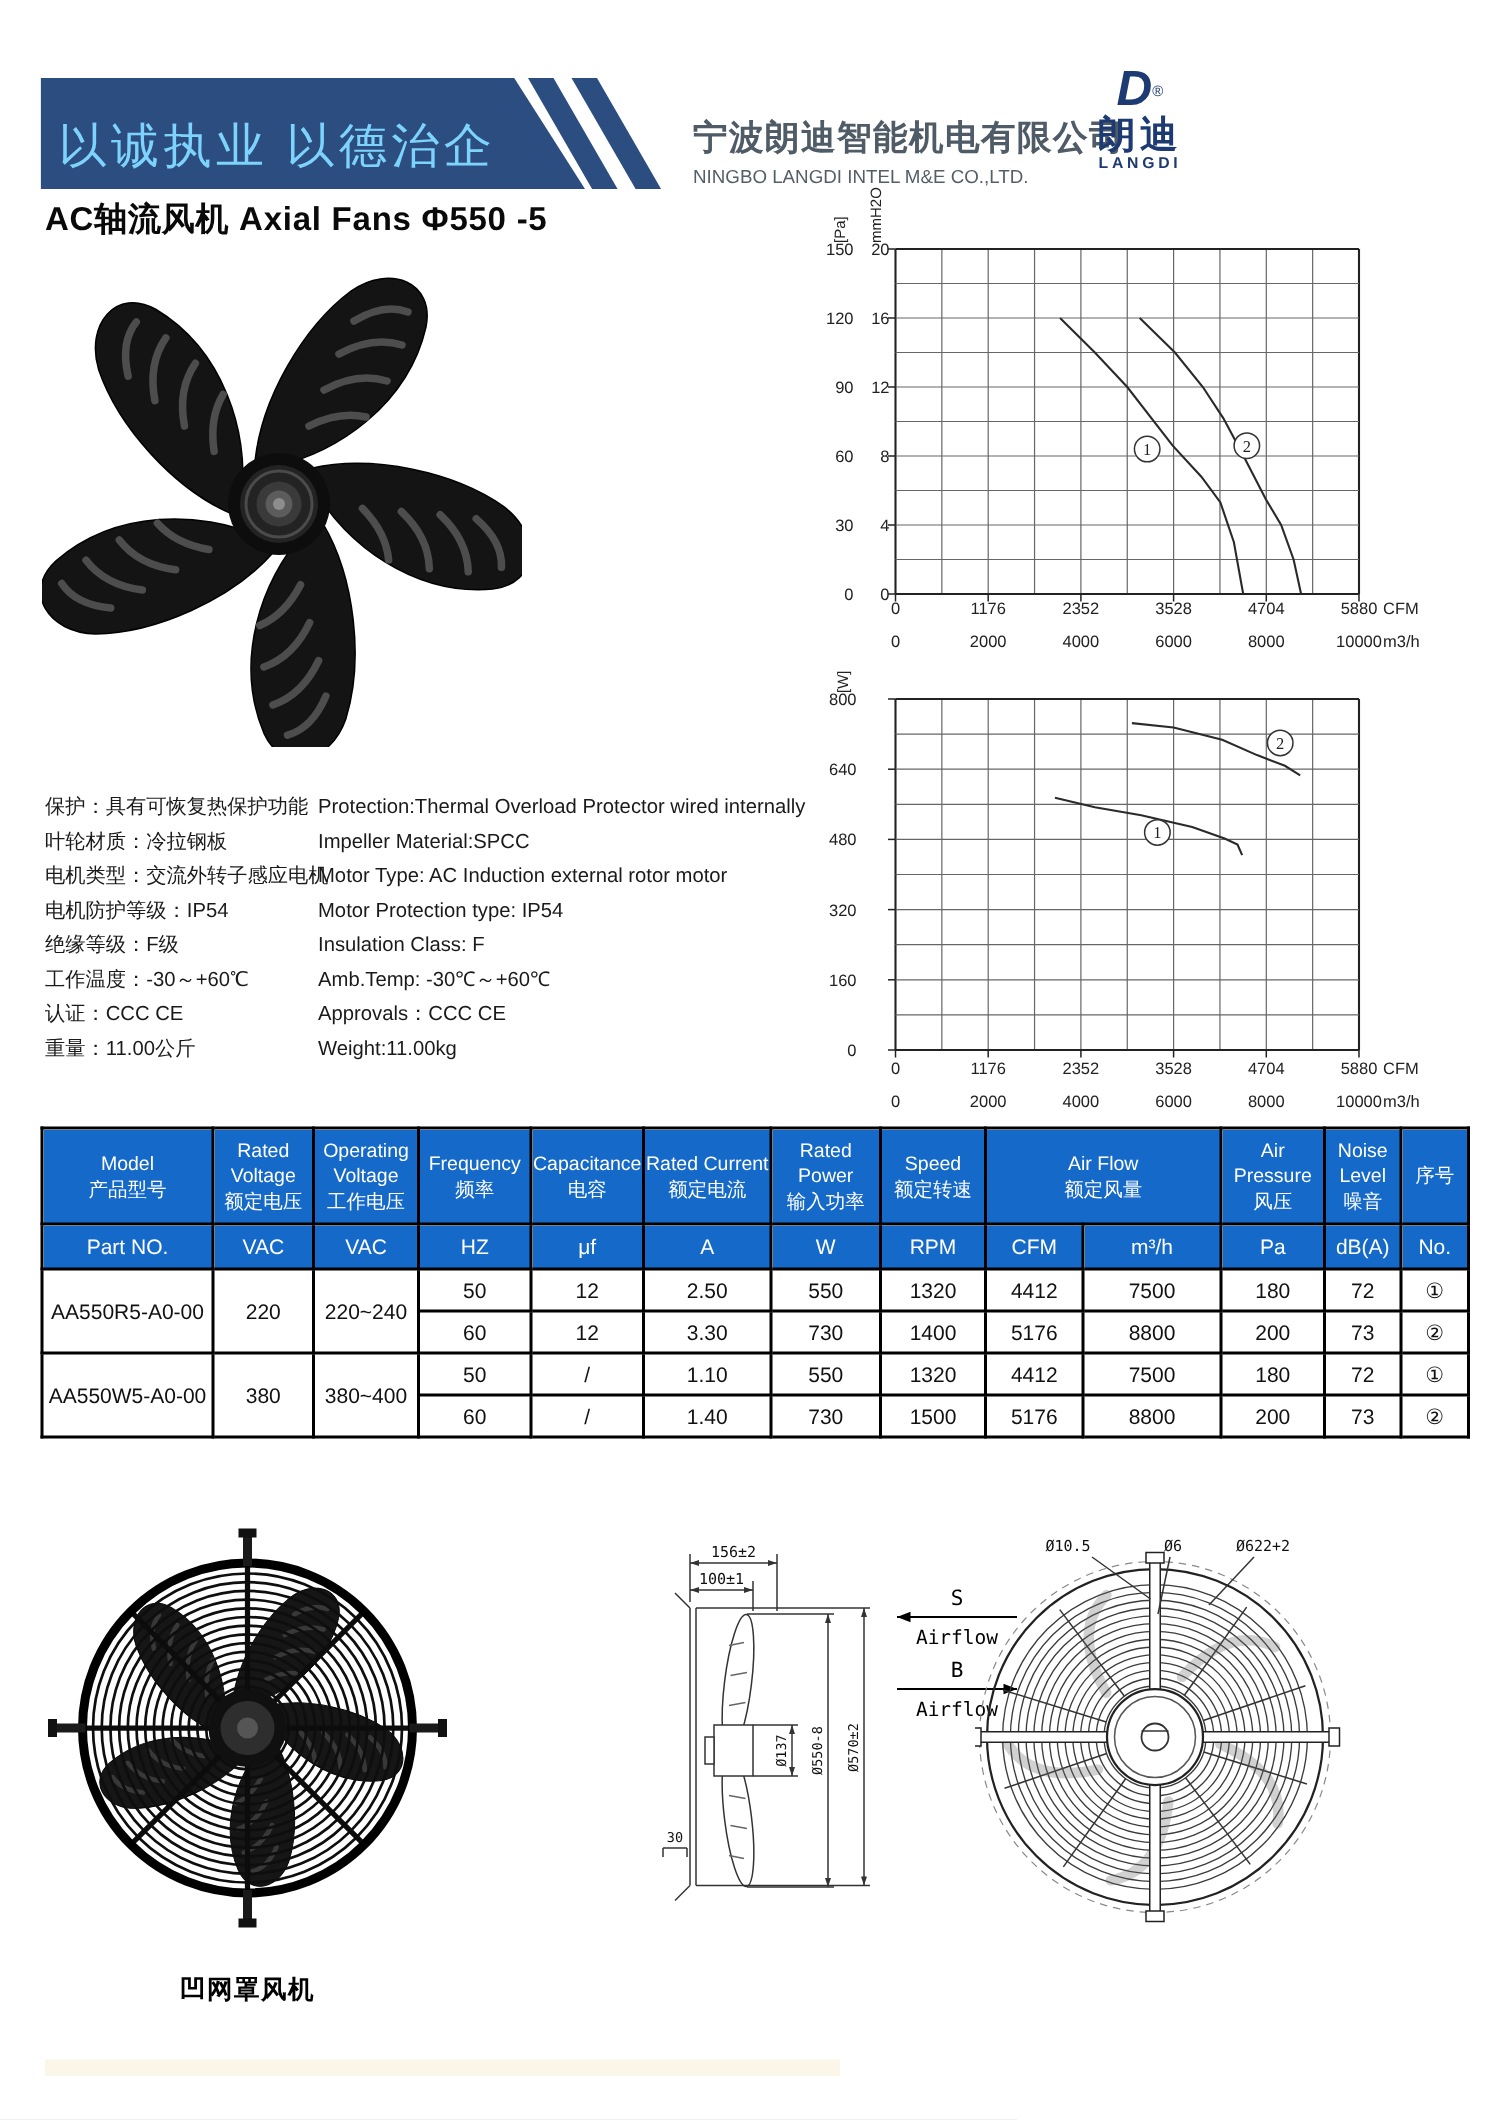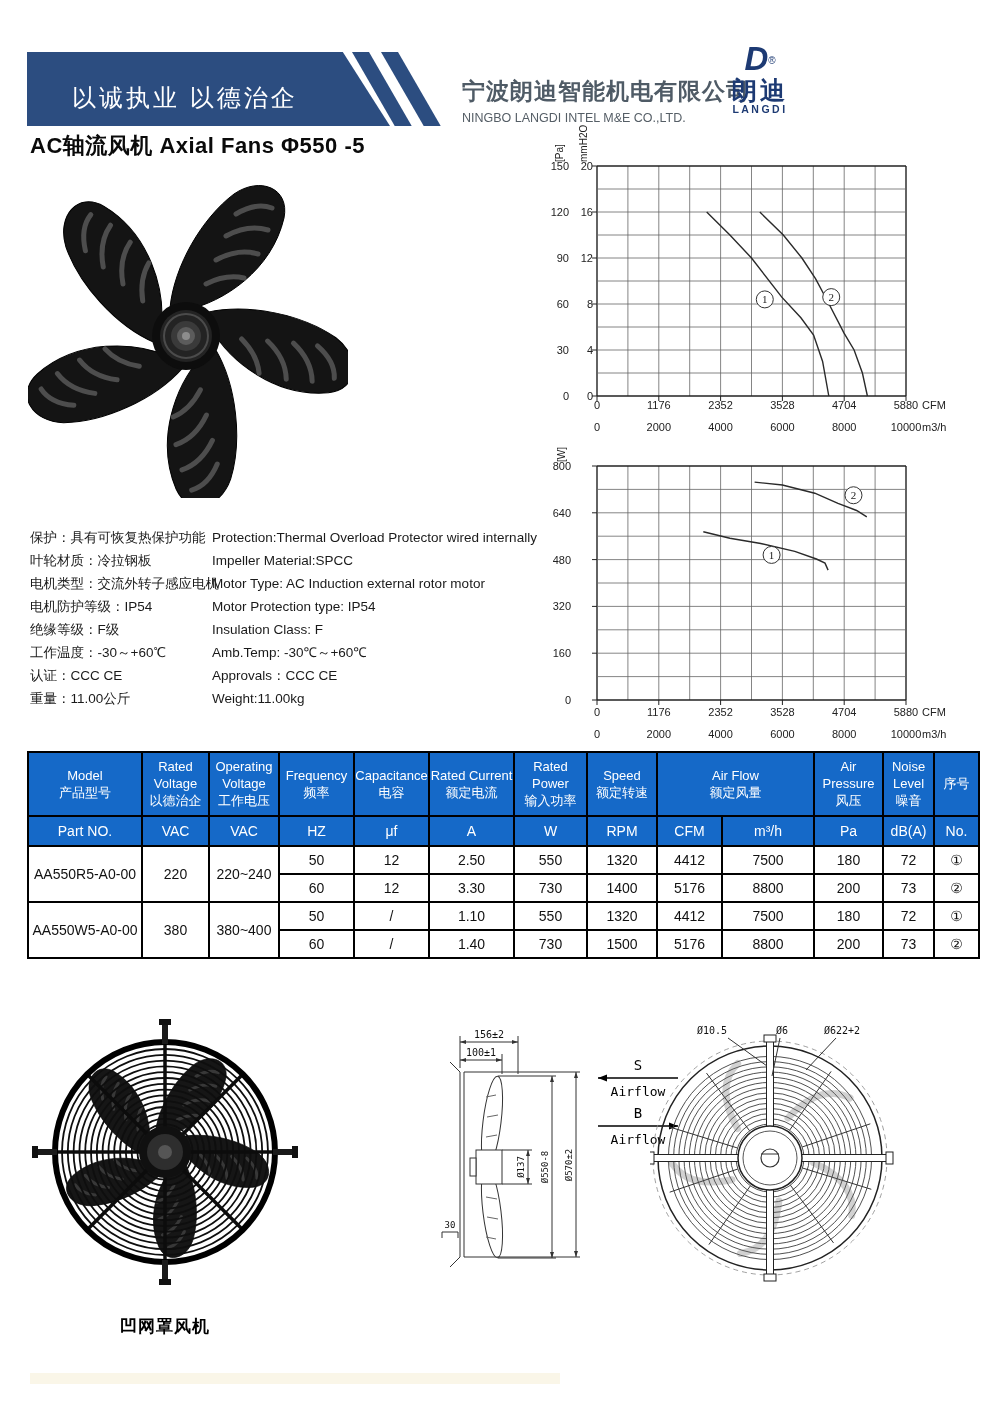--- a/index.html
+++ b/index.html
@@ -3,21 +3,21 @@
 <meta charset="utf-8">
 <style>
   html,body{margin:0;padding:0;background:#e8e8e8;}
   .page{position:relative;width:1000px;height:1413px;background:#ffffff;margin:0 auto;
         font-family:"Liberation Sans",sans-serif;overflow:hidden;}
   .abs{position:absolute;}
 
   
   .banner{left:27px;top:52px;width:363px;height:74px;background:#2c4d80;
           clip-path:polygon(0 0,87% 0,100% 100%,0 100%);display:flex;align-items:center;}
-  .banner span{width:87%;text-align:center;color:#ffffff;font-size:24px;letter-spacing:3px;font-weight:500;margin-top:17px;}
+  .banner span{width:87%;text-align:center;color:#7dd3fc;font-size:32px;letter-spacing:3px;font-weight:500;margin-top:17px;}
   .stripe{top:52px;width:17px;height:74px;background:#2c4d80;transform:skewX(30deg);transform-origin:0 0;}
   .company{left:462px;top:76px;width:305px;text-align:left;color:#4f5b66;}
   .company .cn{font-size:23px;font-weight:700;letter-spacing:1px;}
   .company .en{font-size:12.5px;margin-top:4px;color:#555e66;}
   .logo{left:718px;top:42px;width:84px;text-align:center;color:#1d3a73;line-height:1.05;}
   .logo .glyph{font-size:33px;font-weight:800;font-style:italic;}
   .logo .reg{font-size:10px;vertical-align:super;}
   .logo .cn{font-size:25px;font-weight:900;letter-spacing:3px;}
   .logo .en{font-size:10.5px;font-weight:700;letter-spacing:2.5px;margin-top:1px;}
   .title{left:30px;top:131px;font-size:22px;font-weight:700;color:#0a0a0a;letter-spacing:.5px;}
@@ -304,21 +304,21 @@
         <col style="width:45px">
       </colgroup>
       <thead id="spec-thead">
           <tr class="h-main">
             <th>
               <div class="en">Model</div>
               <div class="cn">产品型号</div>
             </th>
             <th>
               <div class="en">Rated Voltage</div>
-              <div class="cn">以德治企</div>
+              <div class="cn">额定电压</div>
             </th>
             <th>
               <div class="en">Operating Voltage</div>
               <div class="cn">工作电压</div>
             </th>
             <th>
               <div class="en">Frequency</div>
               <div class="cn">频率</div>
             </th>
             <th>

